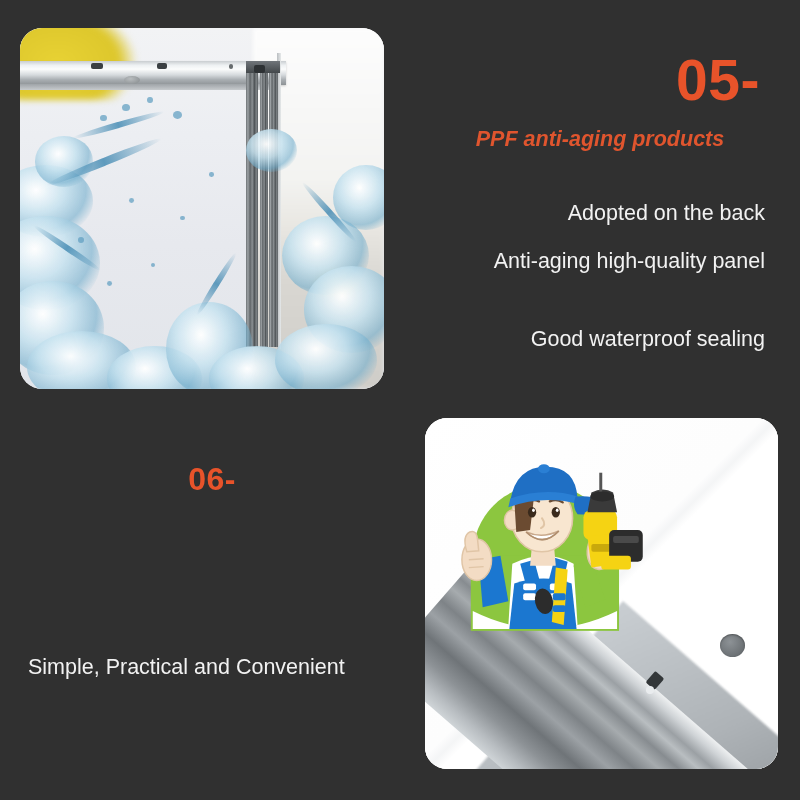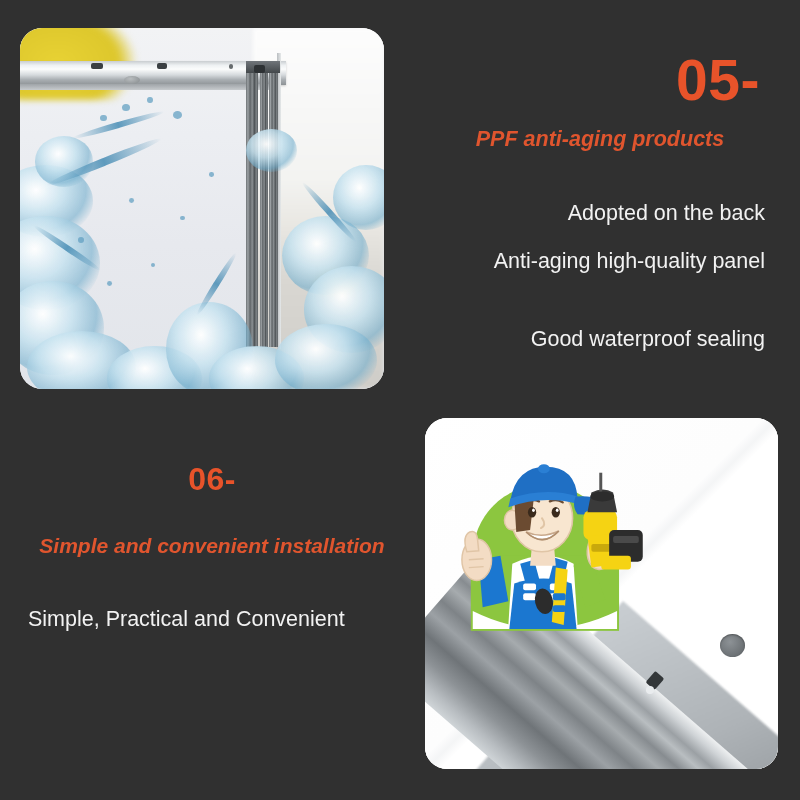--- a/index.html
+++ b/index.html
@@ -315,21 +315,21 @@
   #num-05       { left: 440px; top: 52px;  width: 320px; text-align: right; font-size: 57px; }
   #sub-05       { left: 440px; top: 129px; width: 320px; text-align: center; font-size: 21.5px; }
   #feat-05-1    { left: 420px; top: 203px; width: 345px; text-align: right;  font-size: 21.5px; }
   #feat-05-2    { left: 420px; top: 251px; width: 345px; text-align: right;  font-size: 21.5px; }
   #feat-05-3    { left: 420px; top: 305px; width: 345px; text-align: right;  font-size: 21.5px; margin-top: 24px; }
 
   
   #num-06       { left: 30px;  top: 463px; width: 364px; text-align: center; font-size: 32px; }
   #sub-06       { left: 30px;  top: 535px; width: 364px; text-align: center; font-size: 21px; }
   #feat-06-1    { left: 28px;  top: 604px; font-size: 21.5px; }
-  #feat-06-2    { left: 28px;  top: 609px; font-size: 21.5px; }
+  #feat-06-2    { left: 28px;  top: 657px; font-size: 21.5px; }
 </style>
 </head>
 <body>
 
 <div class="stage">
 
   <div class="photo-card" id="card-waterproof">
     <div class="photo-inner">
       <div class="wp-bg"></div>
       <div class="wp-room-right"></div>
@@ -385,21 +385,20 @@
     </div>
   </div>
 
   <div class="block-num" id="num-05">05-</div>
   <div class="block-sub" id="sub-05">PPF anti-aging products</div>
   <div class="bullet" id="feat-05-2">Anti-aging high-quality panel</div>
   <div class="bullet" id="feat-05-1">Adopted on the back</div>
   <div class="bullet" id="feat-05-3">Good waterproof sealing</div>
 
   <div class="block-num" id="num-06">06-</div>
-  <div class="block-sub" id="sub-06">Simple and convenient installation</div>
   <div class="bullet" id="feat-06-2">Simple, Practical and Convenient</div>
 
   <div class="photo-card" id="card-installation">
     <div class="photo-inner">
       <div class="inst-bg"></div>
       <div class="inst-panel"></div>
       <div class="inst-diag-shadow"></div>
       <div class="inst-face"></div>
       <div class="inst-diag"></div>
       <div class="inst-hole-round"></div>

